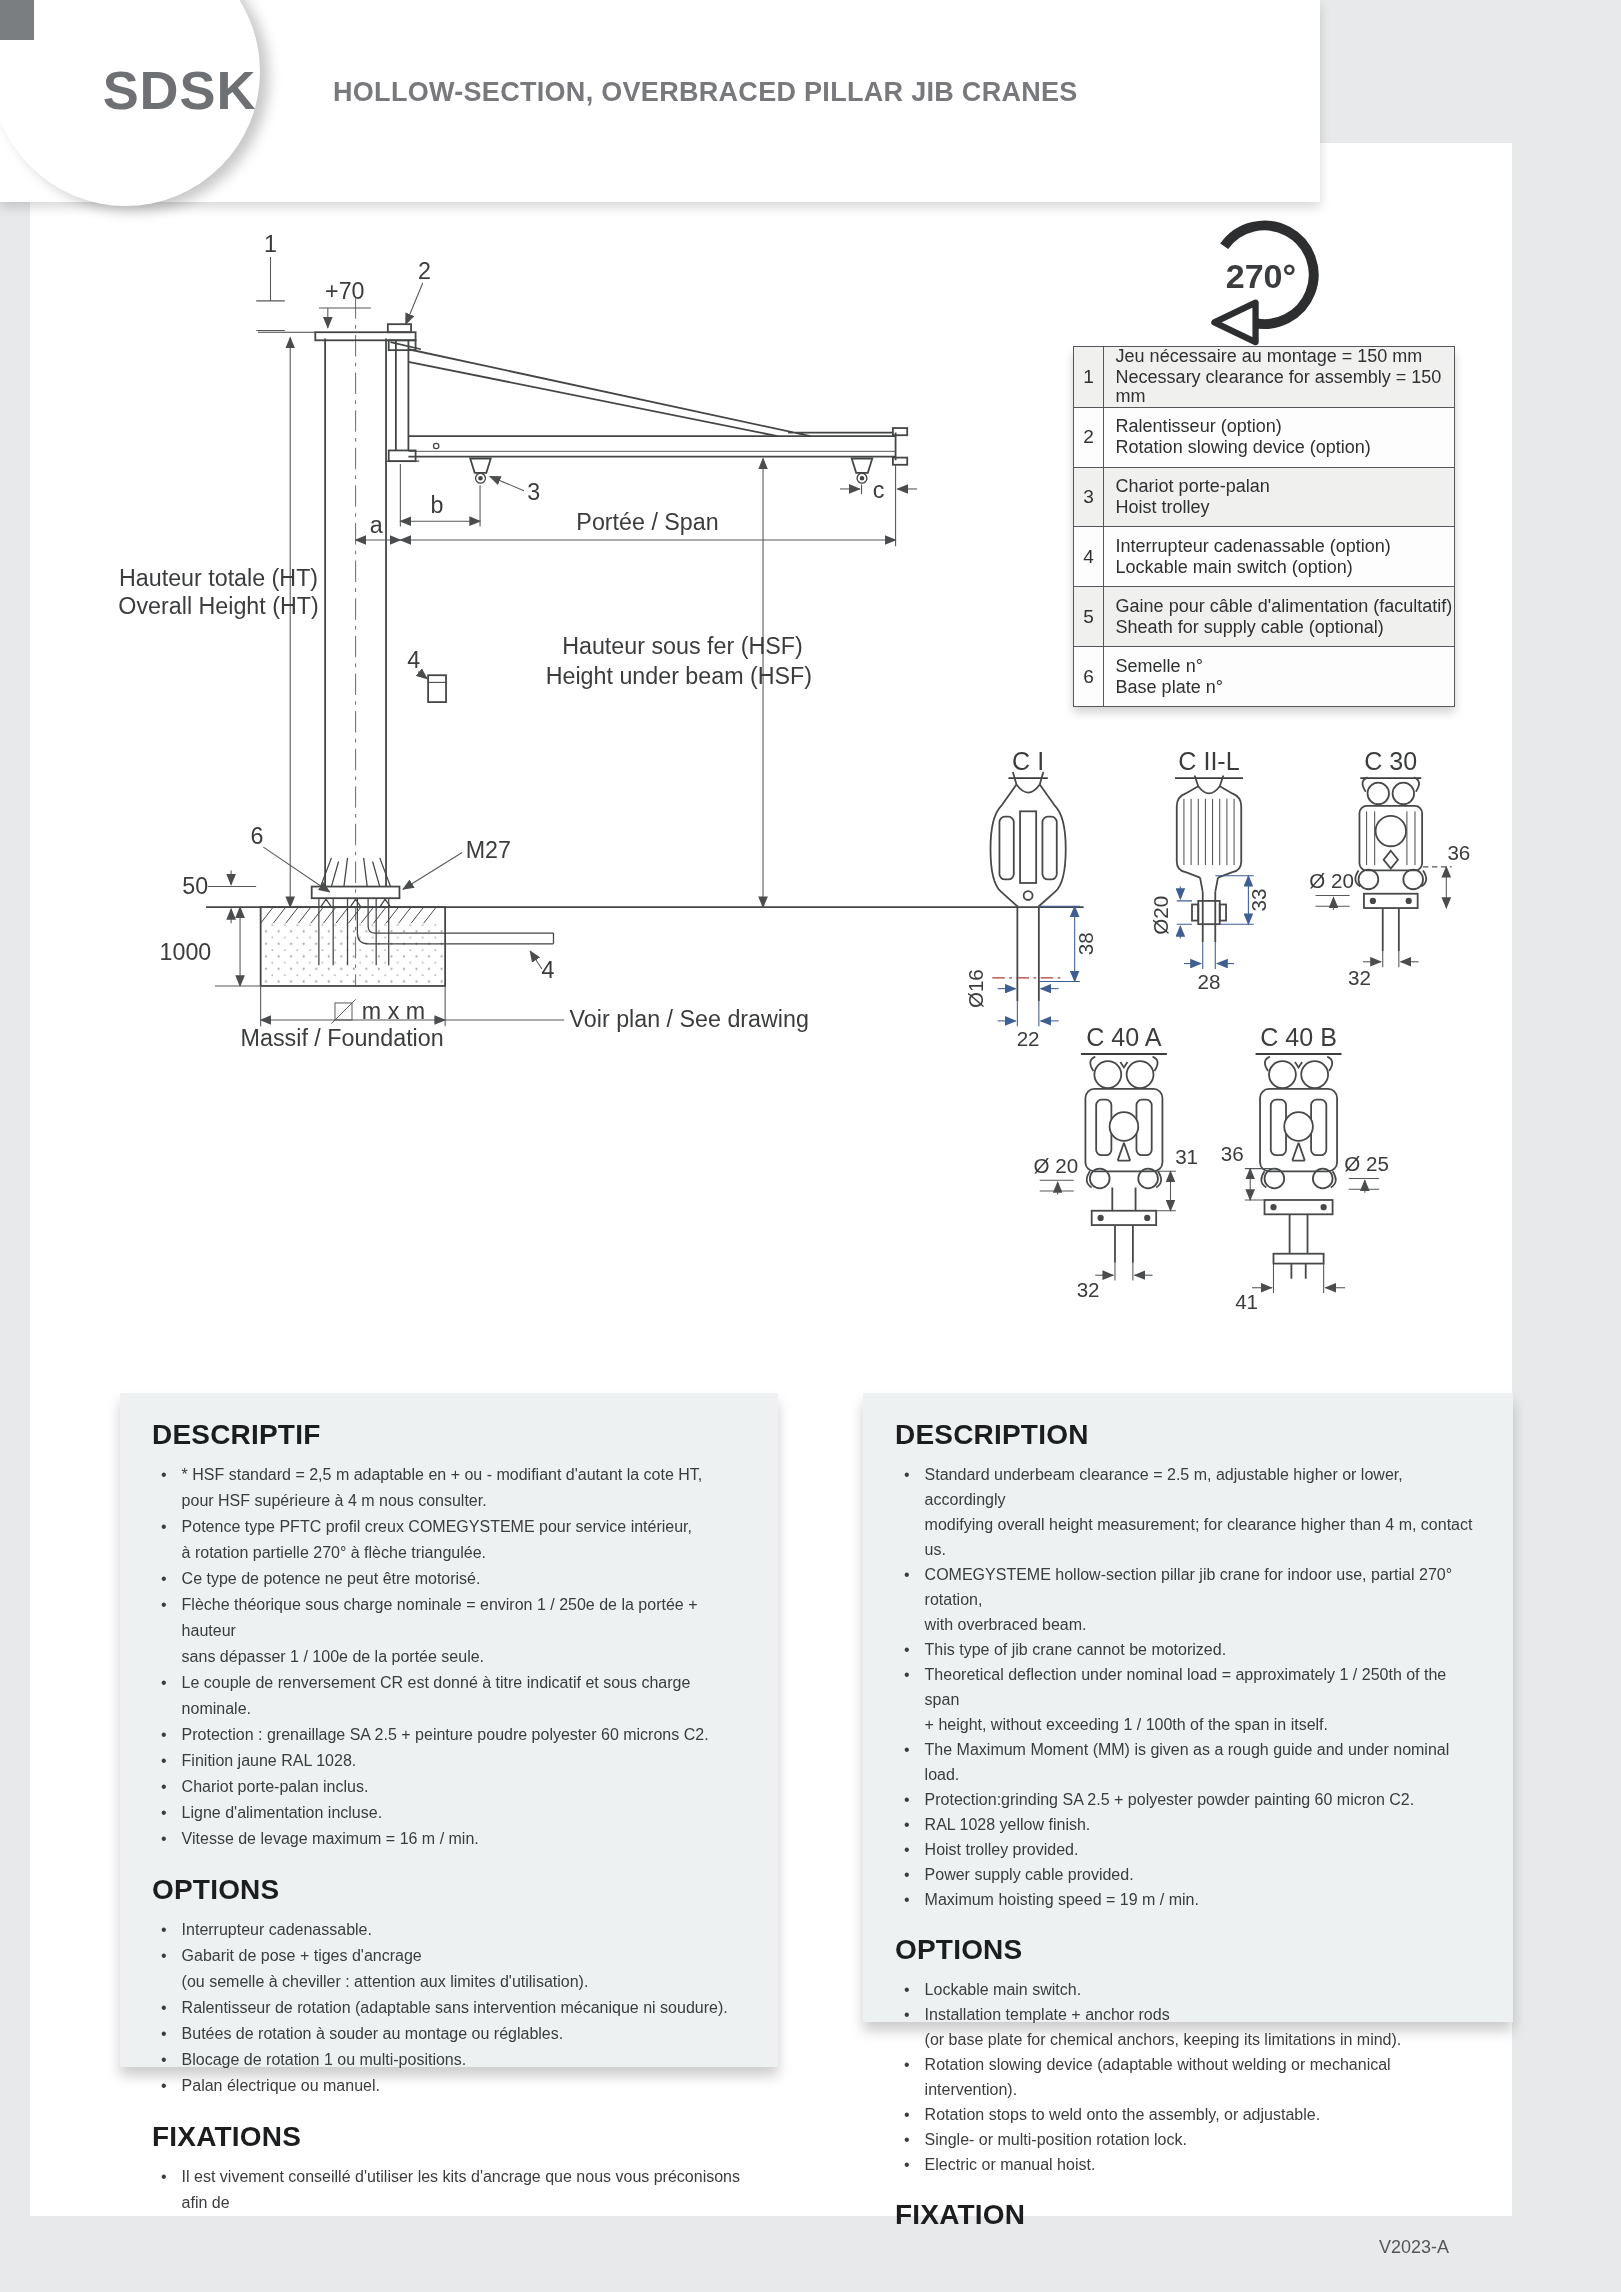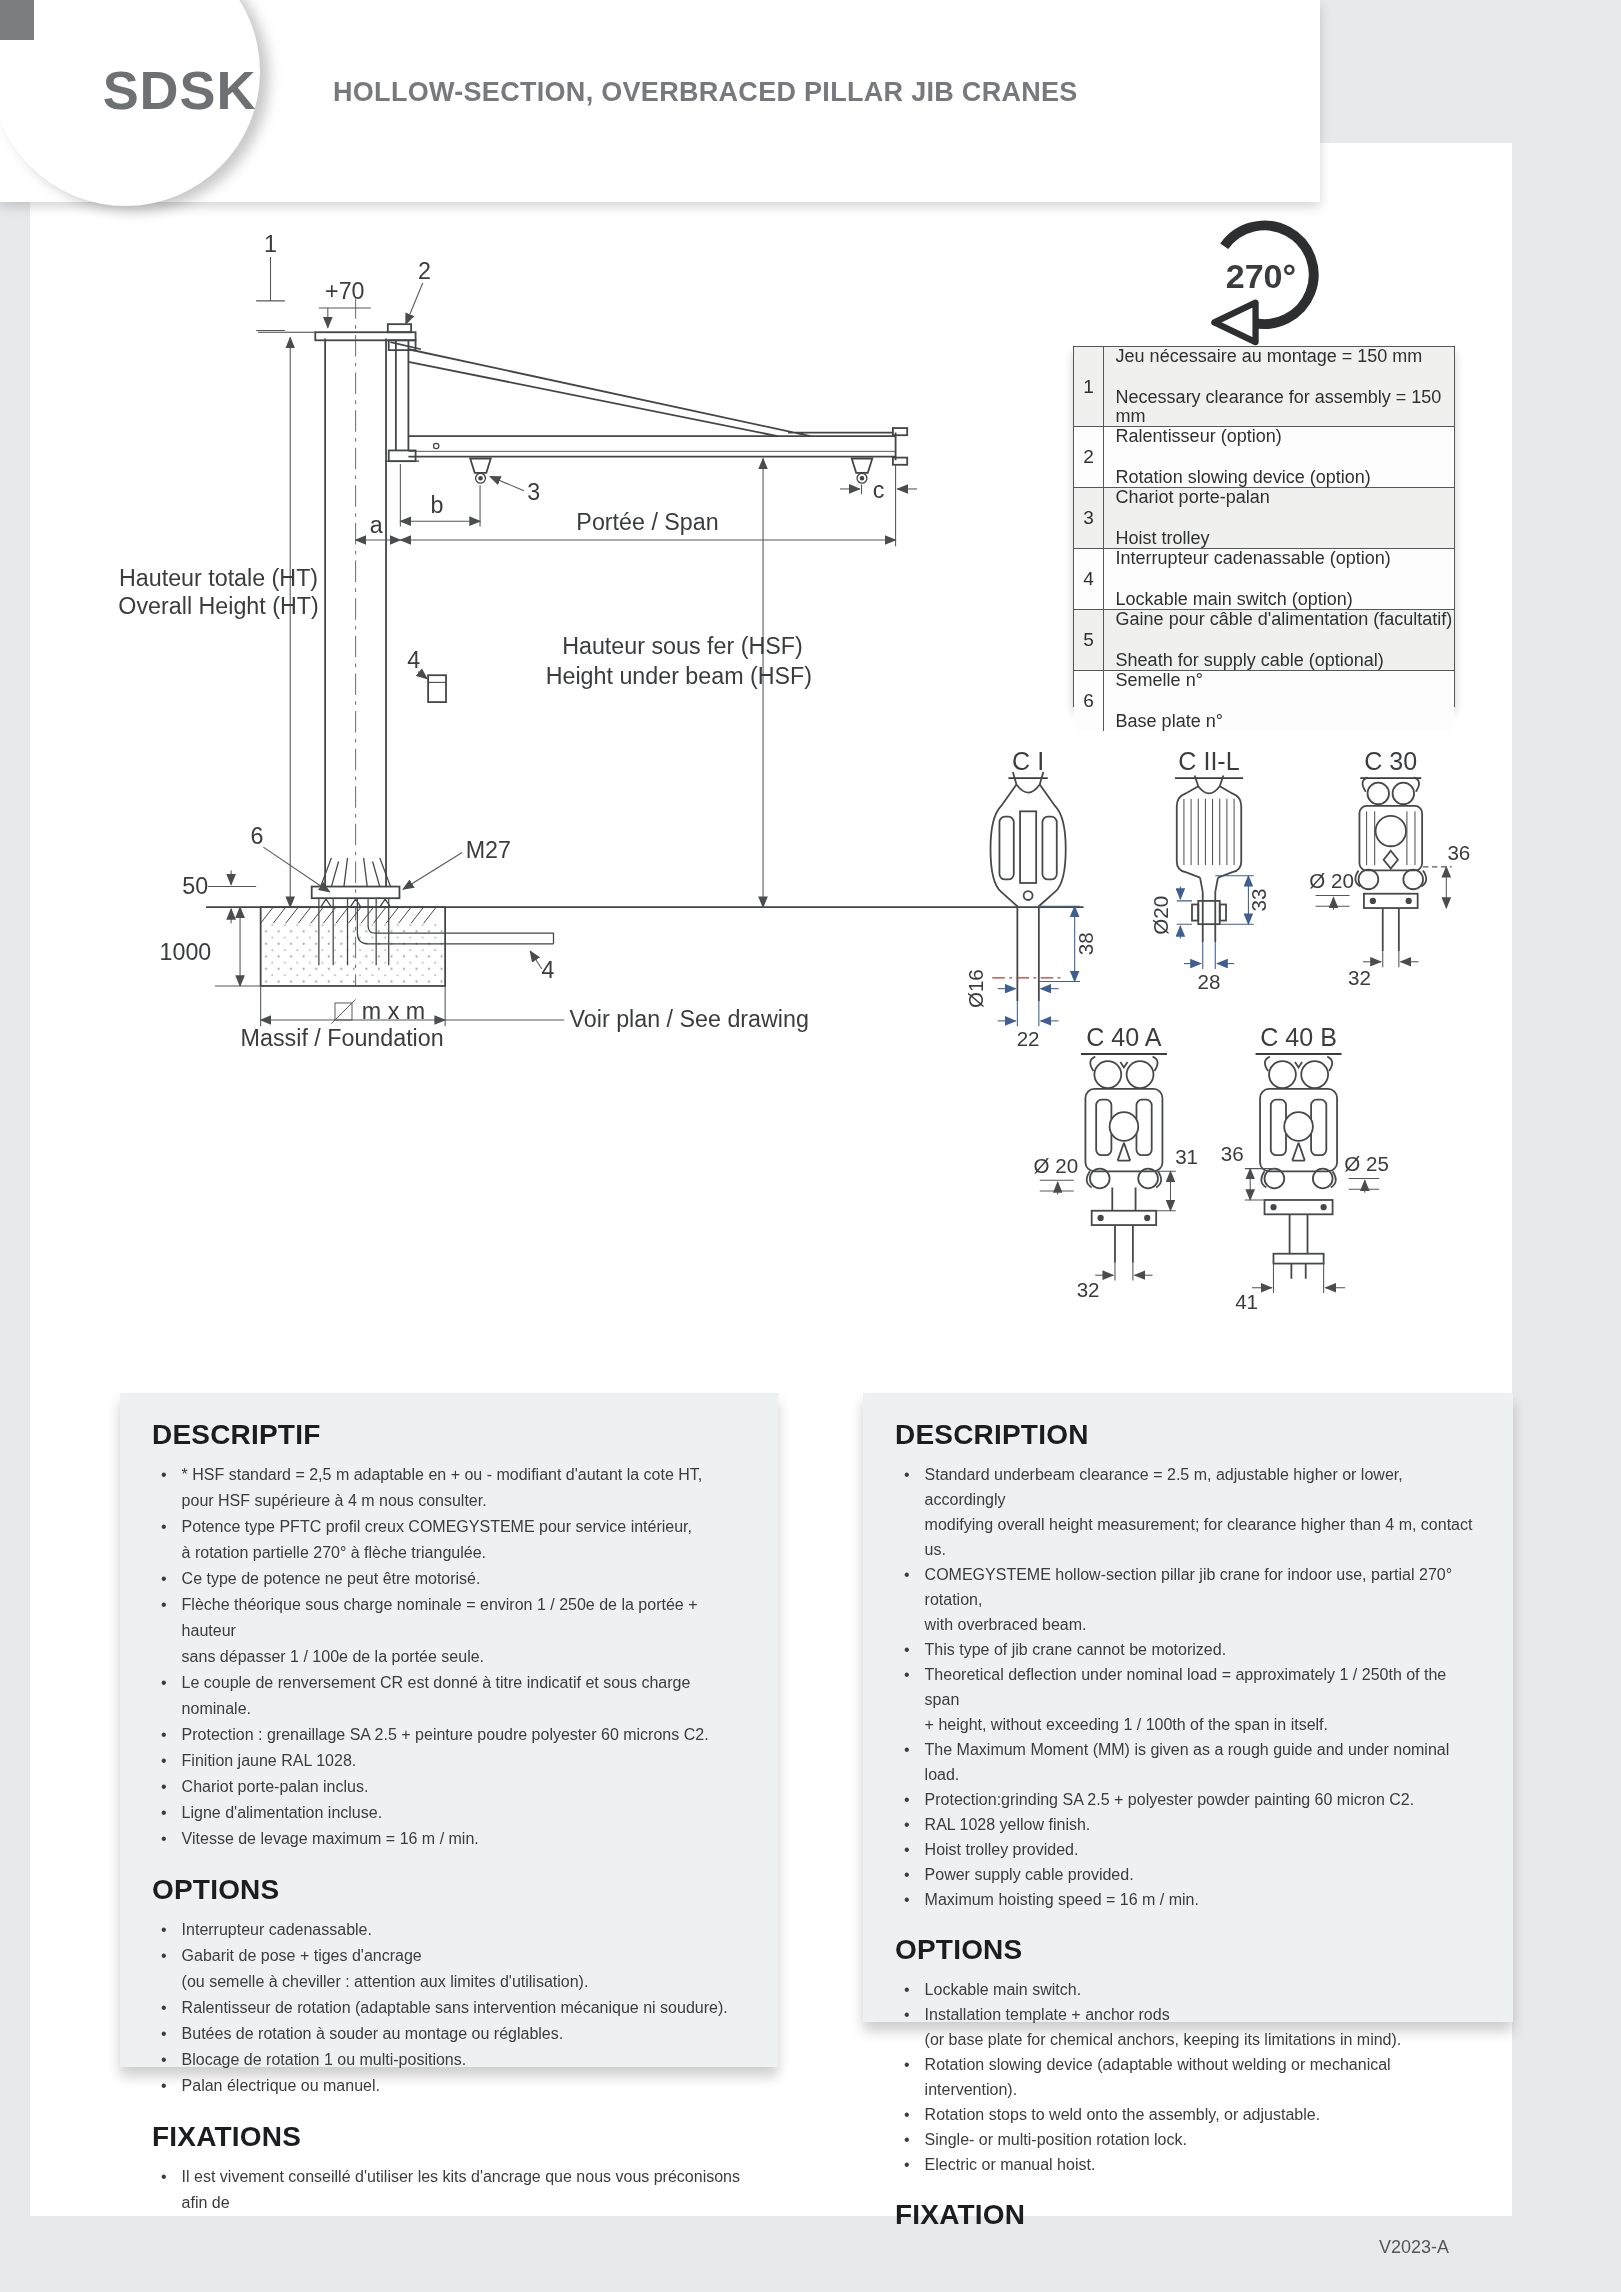--- a/index.html
+++ b/index.html
@@ -23,21 +23,21 @@
   
   .legend{position:absolute;left:1073px;top:346px;width:380px;height:359px;z-index:2;
           border:1.8px solid #55585a;box-shadow:0 6.3px 9px rgba(0,0,0,.18);
           display:grid;grid-template-rows:repeat(6,1fr);background:#fff;}
   .lrow{display:grid;grid-template-columns:30px 1fr;border-top:1.3px solid #55585a;}
   .lrow:first-child{border-top:none;}
   .lrow.odd{background:#f0f0ef;}
   .lrow.even{background:#fdfdfd;}
   .lnum{border-right:1.3px solid #55585a;display:flex;align-items:center;justify-content:center;
         font-size:19px;color:#2e3032;}
-  .ltxt{display:flex;flex-direction:column;justify-content:center;gap:22px;padding-left:11.6px;}
+  .ltxt{display:flex;flex-direction:column;justify-content:center;gap:2px;padding-left:11.6px;}
   .ltxt div{font-size:18px;line-height:19px;color:#2e3032;}
   
   .panel{position:absolute;background:#eef1f1;box-shadow:0 9px 12.5px rgba(0,0,0,.2);z-index:2;
          padding:27px 32px;box-sizing:border-box;color:#3a3c3e;}
   .panel h3{margin:0 0 12.5px 0;font-size:28px;line-height:29.6px;color:#1b1d1f;letter-spacing:0.2px;}
   .panel h3.mt{margin-top:23px;}
   .panel-left{left:120px;top:1393px;width:658px;height:674px;}
   .panel-right{left:863px;top:1393px;width:650px;height:629px;}
   .li{position:relative;padding-left:29.6px;font-size:16px;}
   .panel-left .li{line-height:26px;}
@@ -448,21 +448,21 @@
   <div class="li b">COMEGYSTEME hollow-section pillar jib crane for indoor use, partial 270° rotation,</div>
   <div class="li c">with overbraced beam.</div>
   <div class="li b">This type of jib crane cannot be motorized.</div>
   <div class="li b">Theoretical deflection under nominal load = approximately 1 / 250th of the span</div>
   <div class="li c">+ height, without exceeding 1 / 100th of the span in itself.</div>
   <div class="li b">The Maximum Moment (MM) is given as a rough guide and under nominal load.</div>
   <div class="li b">Protection:grinding SA 2.5 + polyester powder painting 60 micron C2.</div>
   <div class="li b">RAL 1028 yellow finish.</div>
   <div class="li b">Hoist trolley provided.</div>
   <div class="li b">Power supply cable provided.</div>
-  <div class="li b">Maximum hoisting speed = 16 m / min.</div>
+  <div class="li b">Maximum hoisting speed = 19 m / min.</div>
   <h3 class="mt">OPTIONS</h3>
   <div class="li b">Lockable main switch.</div>
   <div class="li b">Installation template + anchor rods</div>
   <div class="li c">(or base plate for chemical anchors, keeping its limitations in mind).</div>
   <div class="li b">Rotation slowing device (adaptable without welding or mechanical intervention).</div>
   <div class="li b">Rotation stops to weld onto the assembly, or adjustable.</div>
   <div class="li b">Single- or multi-position rotation lock.</div>
   <div class="li b">Electric or manual hoist.</div>
   <h3 class="mt">FIXATION</h3>
 

